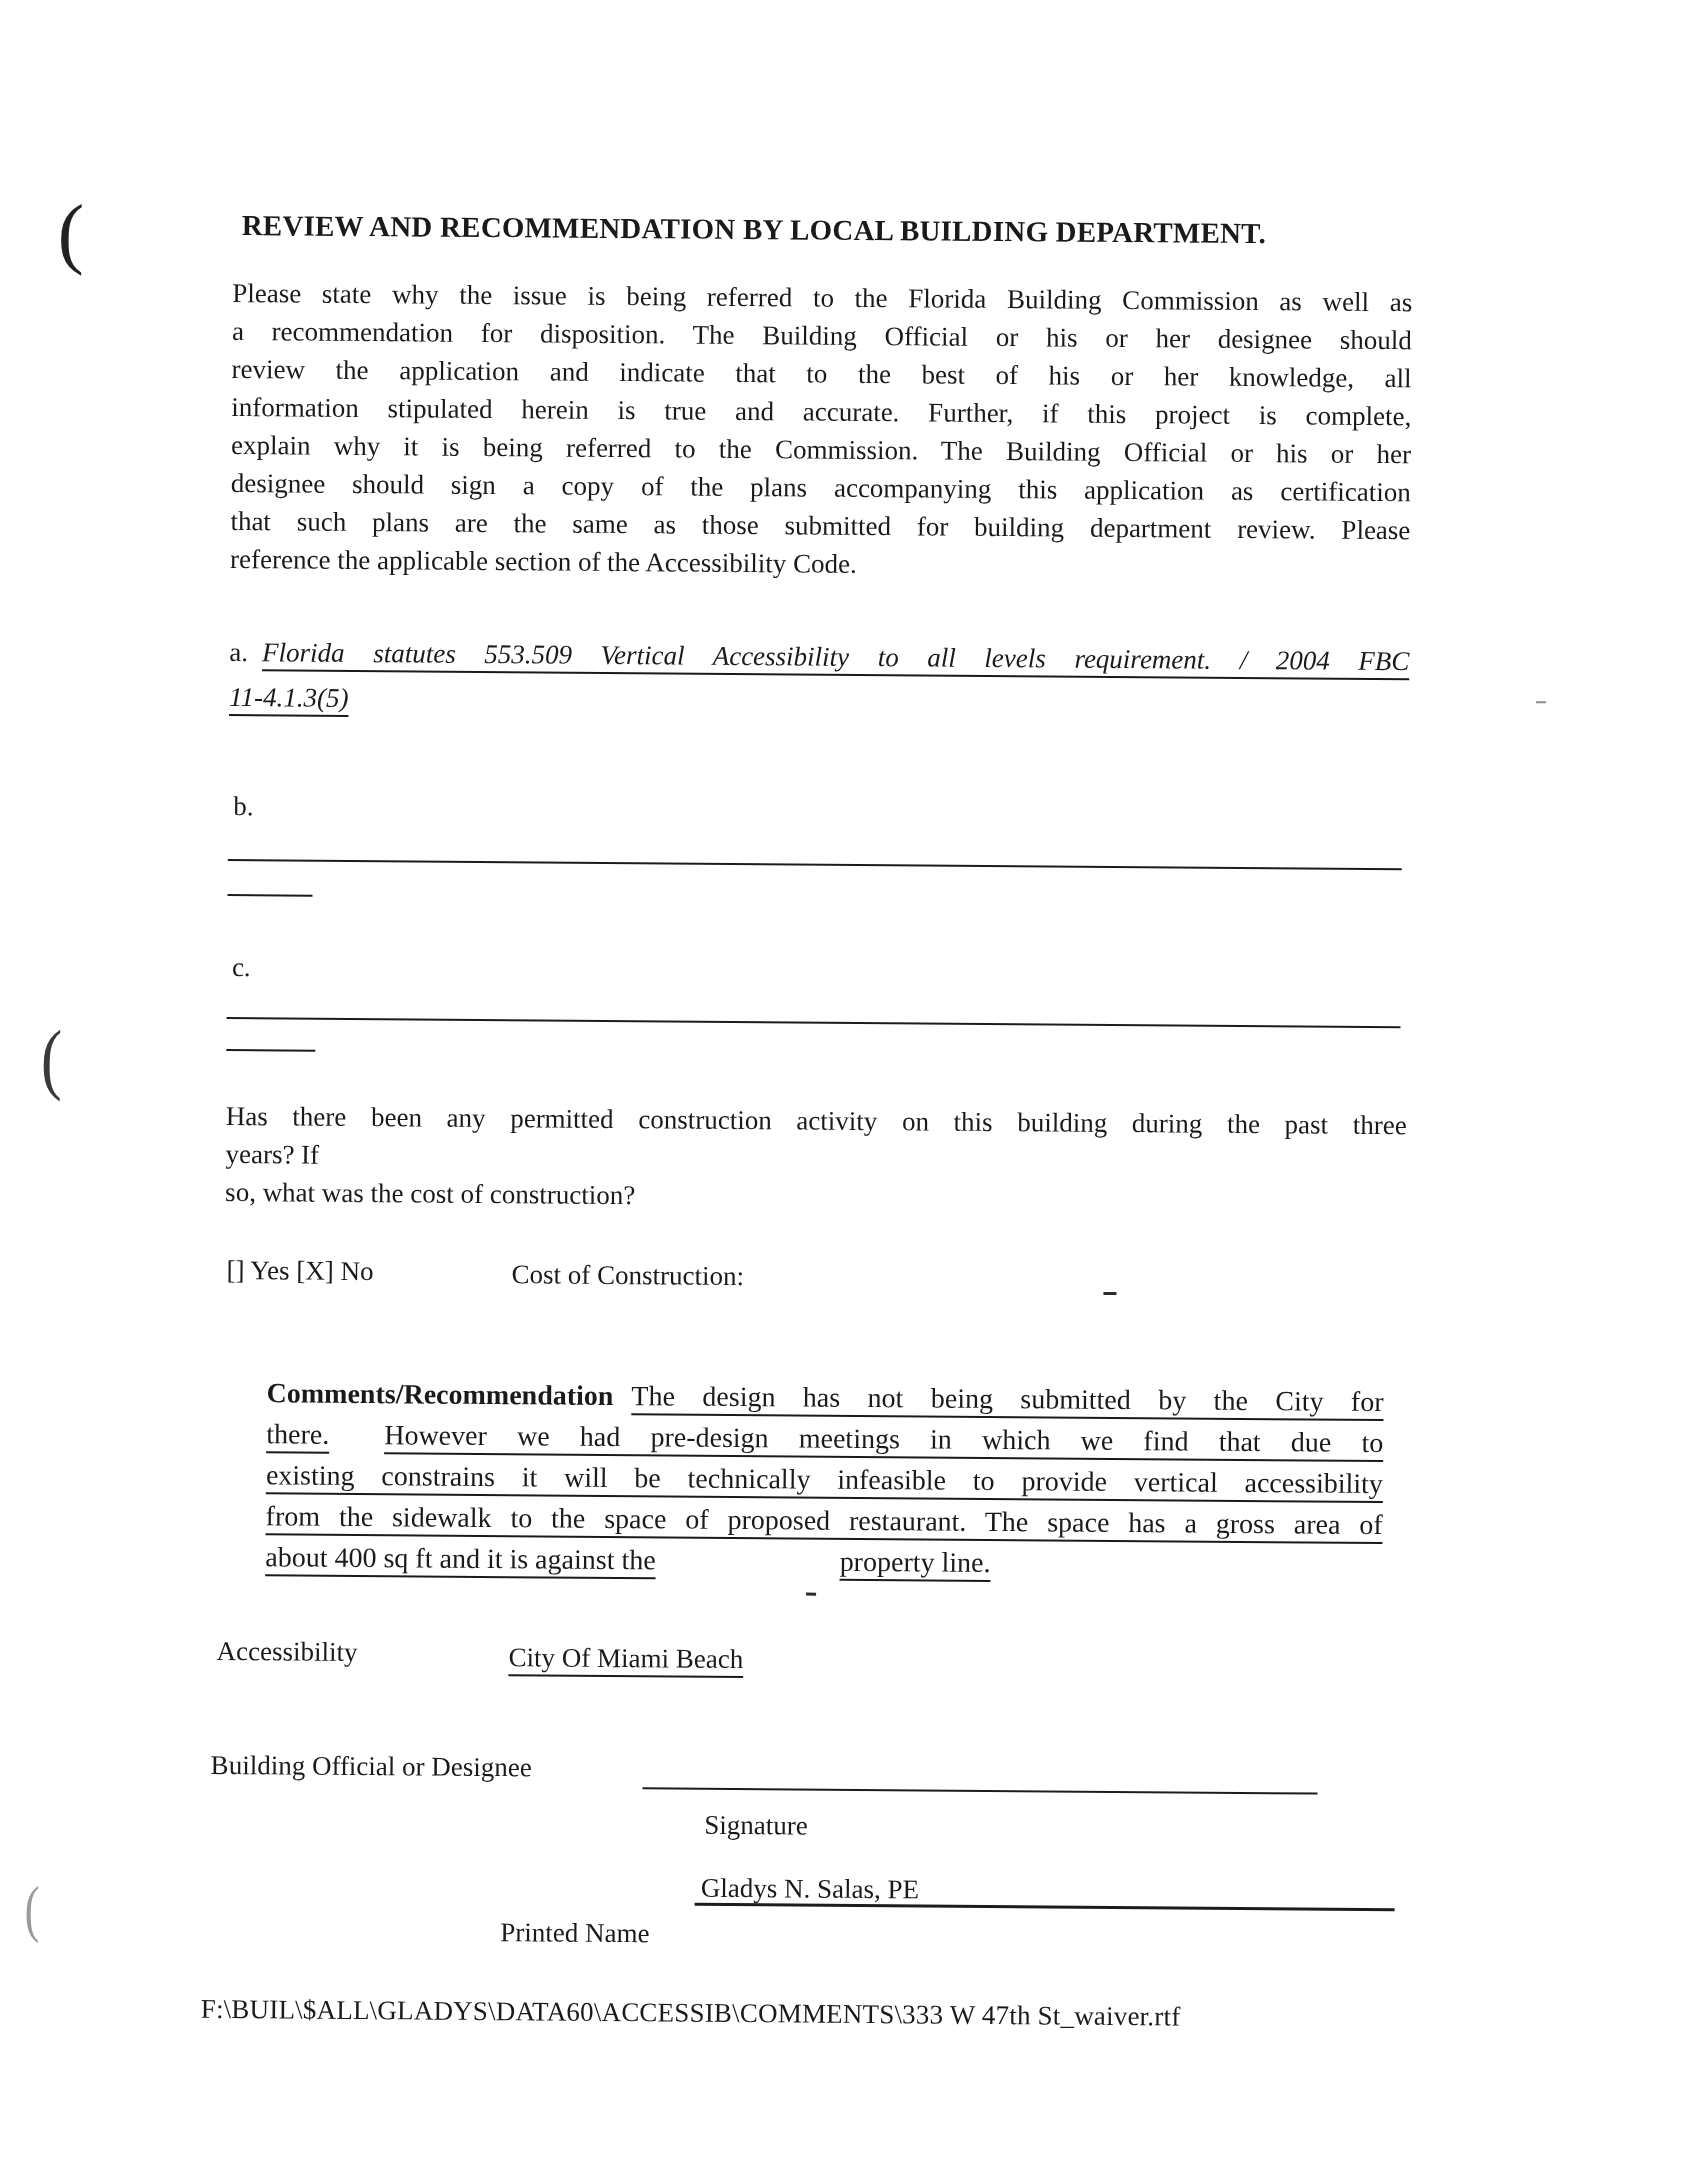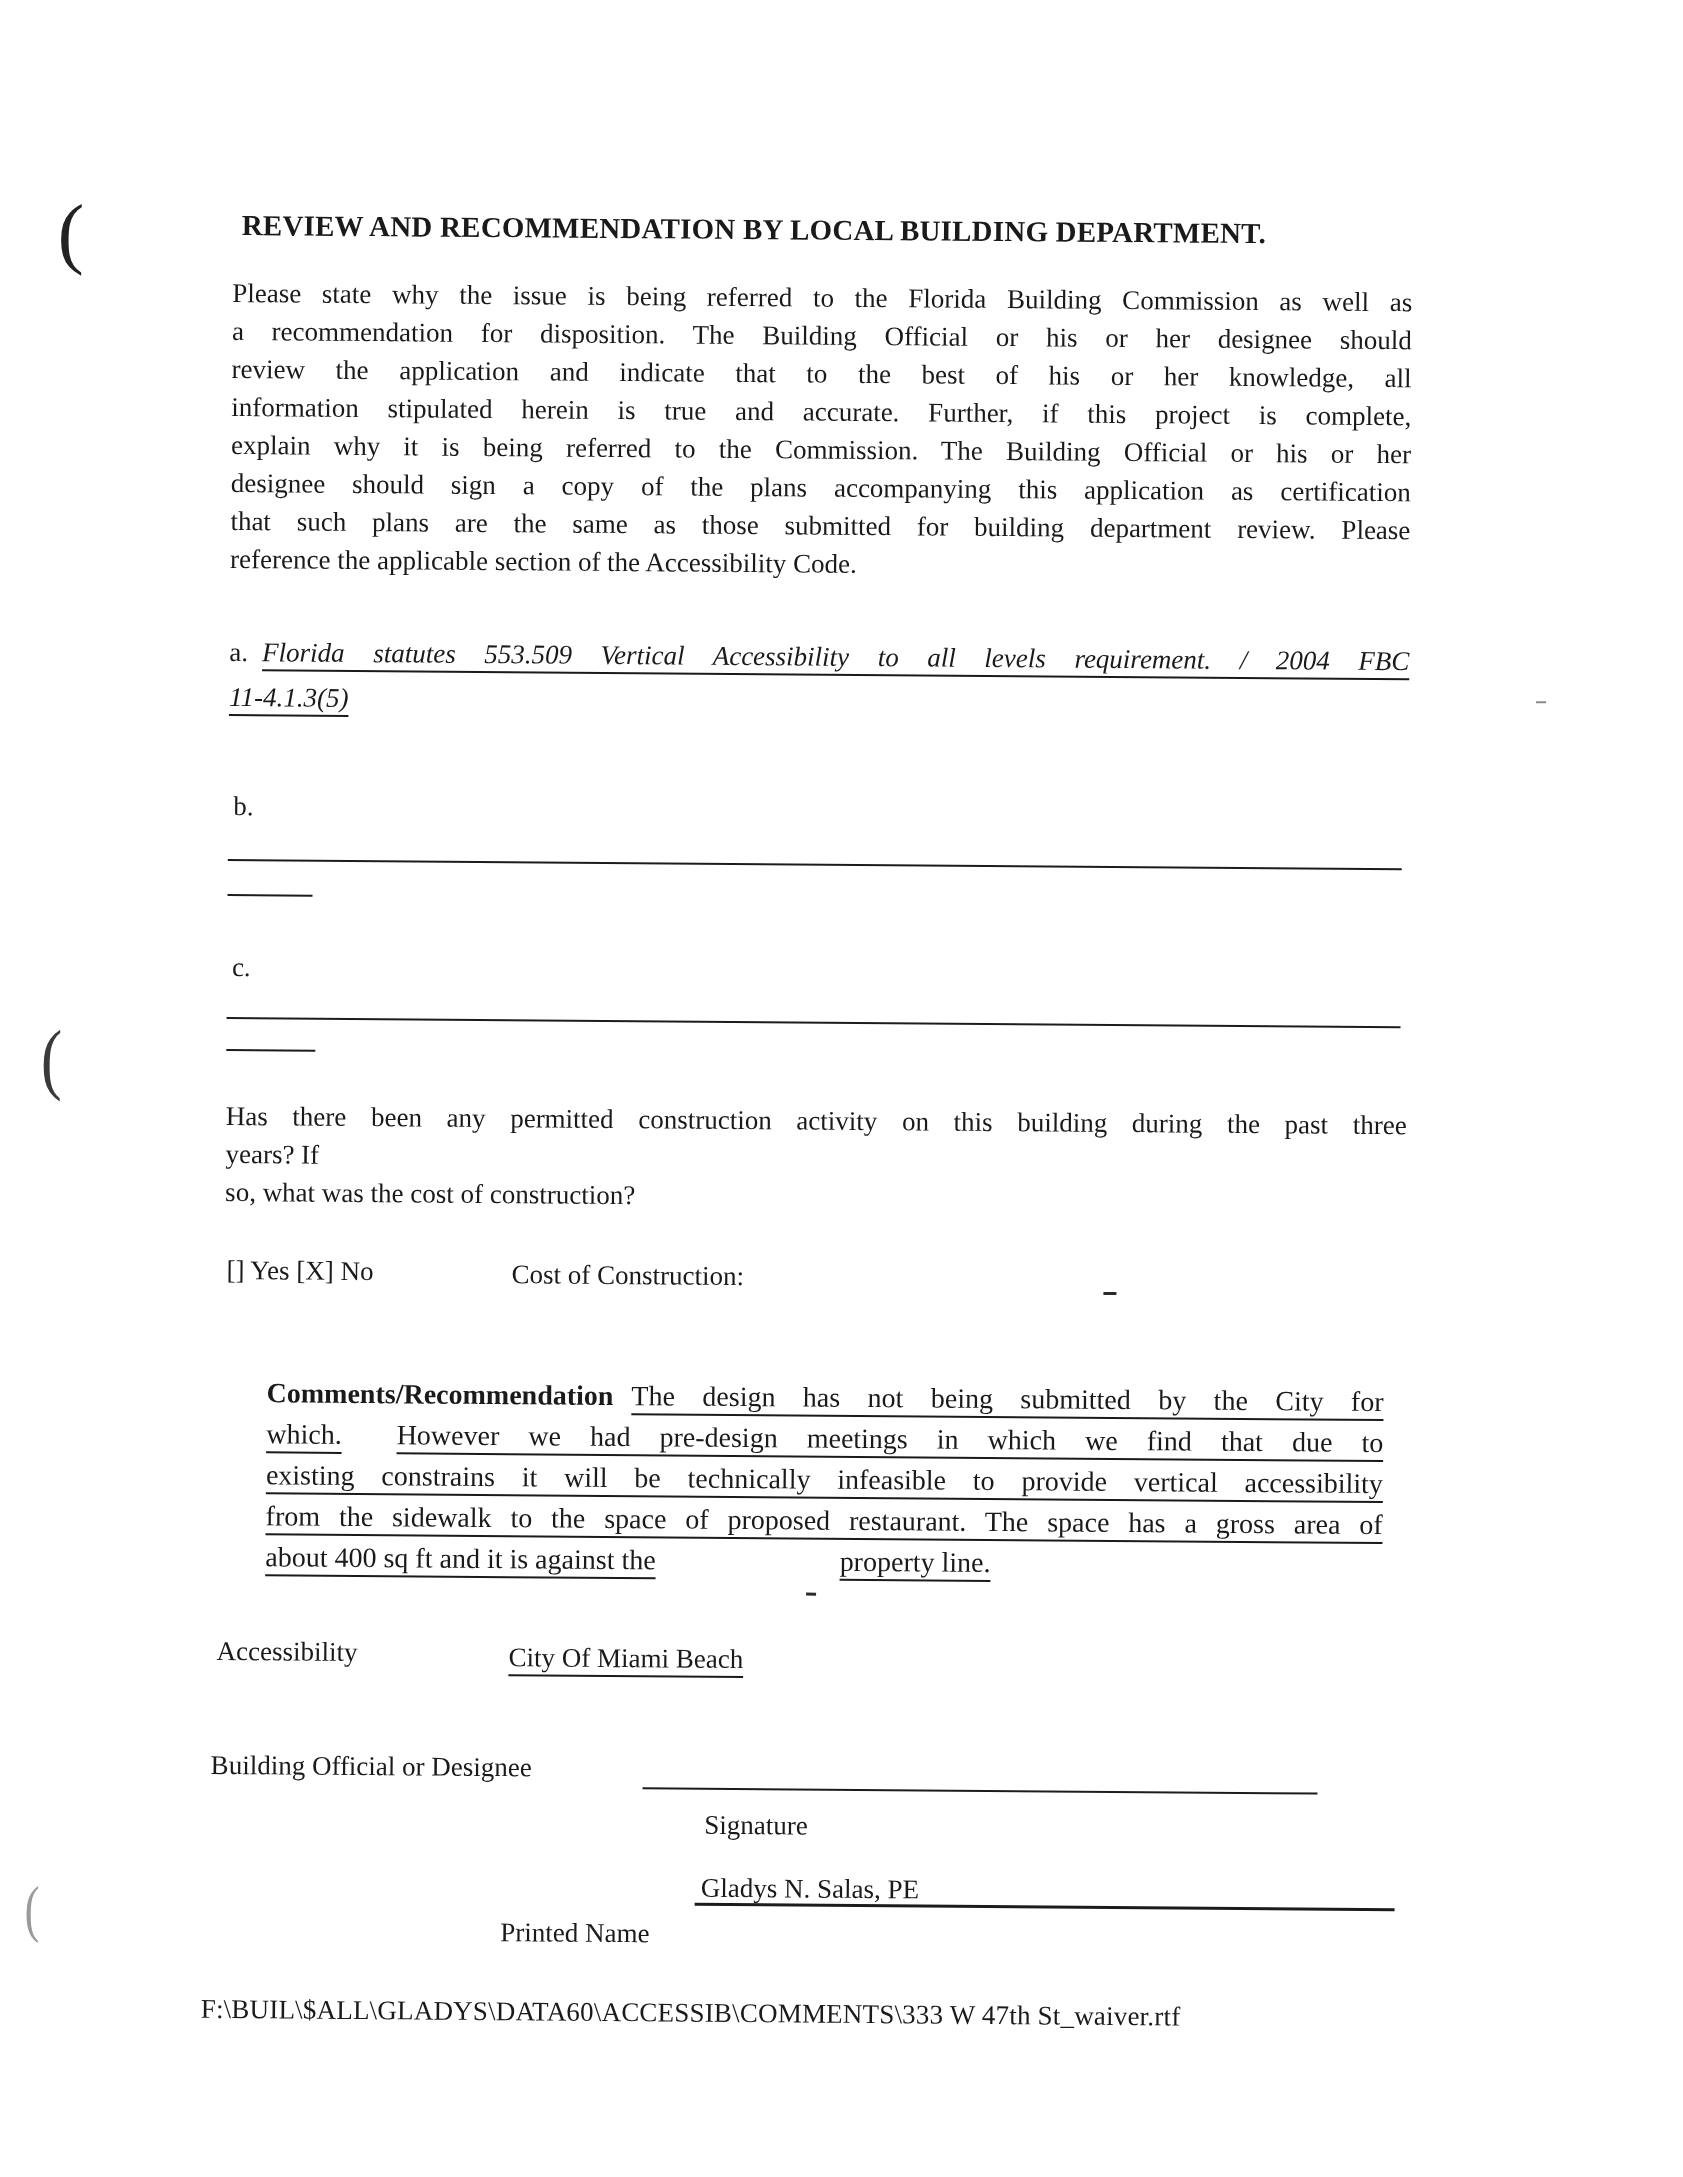--- a/index.html
+++ b/index.html
@@ -71,21 +71,21 @@
         <div class="jline">years? If</div>
         <div class="jline">so, what was the cost of construction?</div>
       </div>
 
     <div class="abs body28 nowrap" style="left:228px;top:1251px;">[] Yes [X] No</div>
     <div class="abs body28 nowrap" style="left:513px;top:1253px;">Cost of Construction:</div>
     <div class="abs artifact" style="left:1105px;top:1285px;width:13px;"></div>
 
     <div class="abs comments" style="left:269px;top:1372px;width:1117px;">
       <div class="cline jl"><span class="b">Comments/Recommendation</span><span class="spacer" style="width:18px;"></span><span class="u">The design has not being submitted by the City for</span></div>
-      <div class="cline jl"><span class="u">which.</span><span class="spacer" style="width:55px;"></span><span class="u">However we had pre-design meetings in which we find that due to</span></div>
+      <div class="cline jl"><span class="u">there.</span><span class="spacer" style="width:55px;"></span><span class="u">However we had pre-design meetings in which we find that due to</span></div>
       <div class="cline jl"><span class="u">existing constrains it will  be technically infeasible to provide vertical accessibility</span></div>
       <div class="cline jl"><span class="u">from the sidewalk to the space of  proposed restaurant. The space has a gross area of</span></div>
       <div class="cline"><span class="u">about 400 sq ft and it is against the</span><span class="spacer" style="width:184px;"></span><span class="u">property line.</span></div>
     </div>
     <div class="abs artifact" style="left:810px;top:1588px;width:10px;"></div>
 
     <div class="abs body28" style="left:221px;top:1632px;">Accessibility</div>
     <div class="abs body28 u" style="left:513px;top:1636px;">City Of Miami Beach</div>
 
     <div class="abs body28" style="left:216px;top:1746px;">Building Official or Designee</div>

